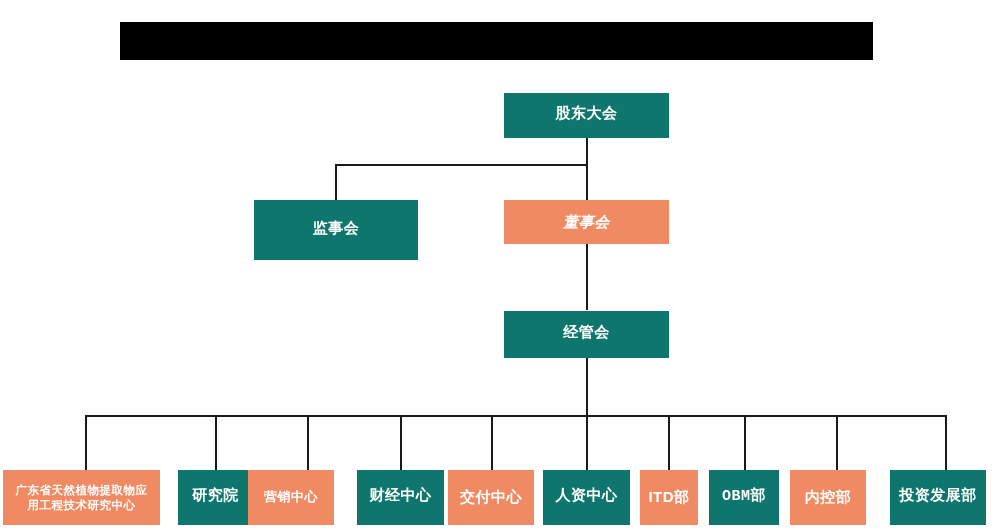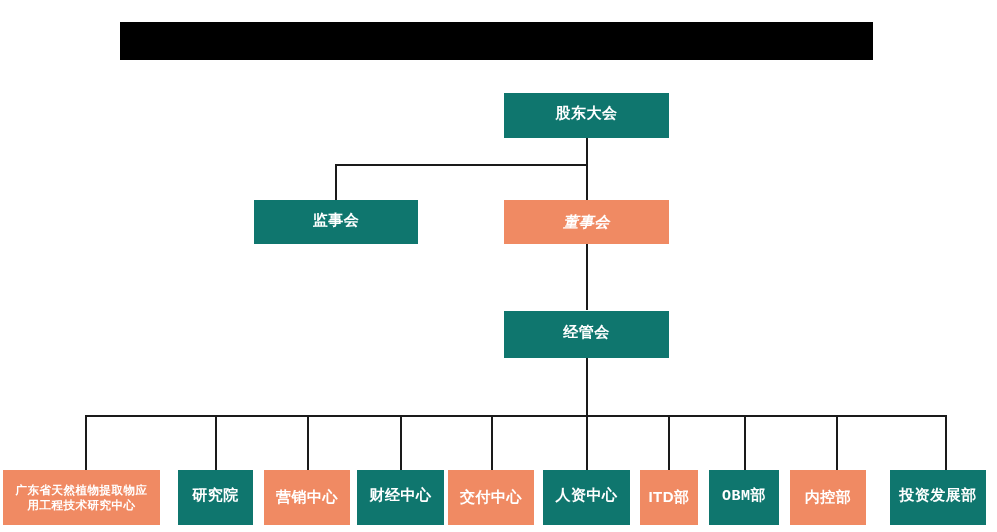--- a/index.html
+++ b/index.html
@@ -93,42 +93,42 @@
   <div class="vline" style="left:586px; top:415px; height:55px;"></div>
   <div class="vline" style="left:668px; top:415px; height:55px;"></div>
   <div class="vline" style="left:744px; top:415px; height:55px;"></div>
   <div class="vline" style="left:836px; top:415px; height:55px;"></div>
   <div class="vline" style="left:945px; top:415px; height:55px;"></div>
 
   <div class="node dark" style="left:504px; top:93px; width:165px; height:45px; font-size:15px;">
     <span class="node-label">股东大会</span>
   </div>
 
-  <div class="node dark" style="left:254px; top:200px; width:164px; height:44px; font-size:15px;justify-content:center;">
+  <div class="node dark" style="left:254px; top:200px; width:164px; height:60px; font-size:15px;justify-content:center;">
     <span class="node-label">监事会</span>
   </div>
 
   <div class="node light" style="left:504px; top:200px; width:165px; height:44px; font-size:15px;font-style:italic;">
     <span class="node-label">董事会</span>
   </div>
 
   <div class="node dark" style="left:504px; top:311px; width:165px; height:47px; font-size:15px;">
     <span class="node-label">经管会</span>
   </div>
 
   <div class="node light" style="left:3px; top:470px; width:157px; height:55px; font-size:11.5px;align-items:center;">
     <span class="node-label">广东省天然植物提取物应
 用工程技术研究中心</span>
   </div>
 
   <div class="node dark" style="left:178px; top:470px; width:75px; height:55px; font-size:15px;">
     <span class="node-label">研究院</span>
   </div>
 
-  <div class="node light" style="left:264px; top:470px; width:86px; height:55px; font-size:15px;">
+  <div class="node light" style="left:248px; top:470px; width:86px; height:55px; font-size:13px;">
     <span class="node-label">营销中心</span>
   </div>
 
   <div class="node dark" style="left:357px; top:470px; width:87px; height:55px; font-size:15px;">
     <span class="node-label">财经中心</span>
   </div>
 
   <div class="node light" style="left:448px; top:470px; width:86px; height:55px; font-size:15px;">
     <span class="node-label">交付中心</span>
   </div>

